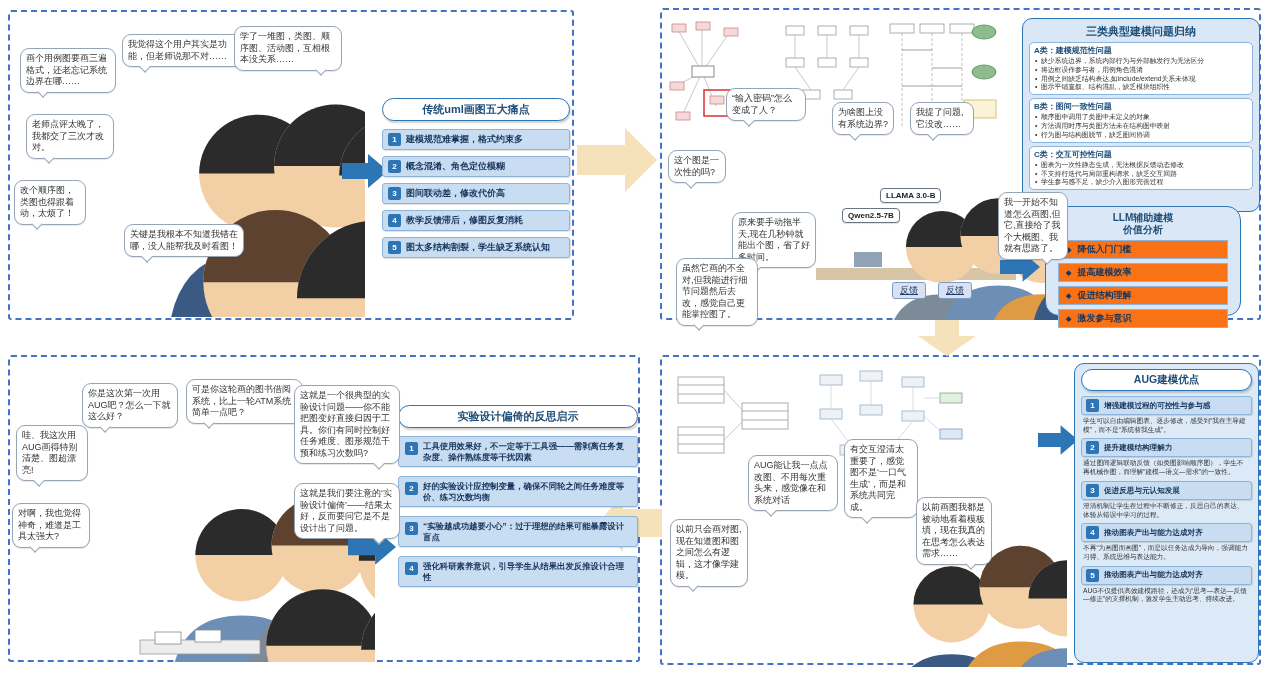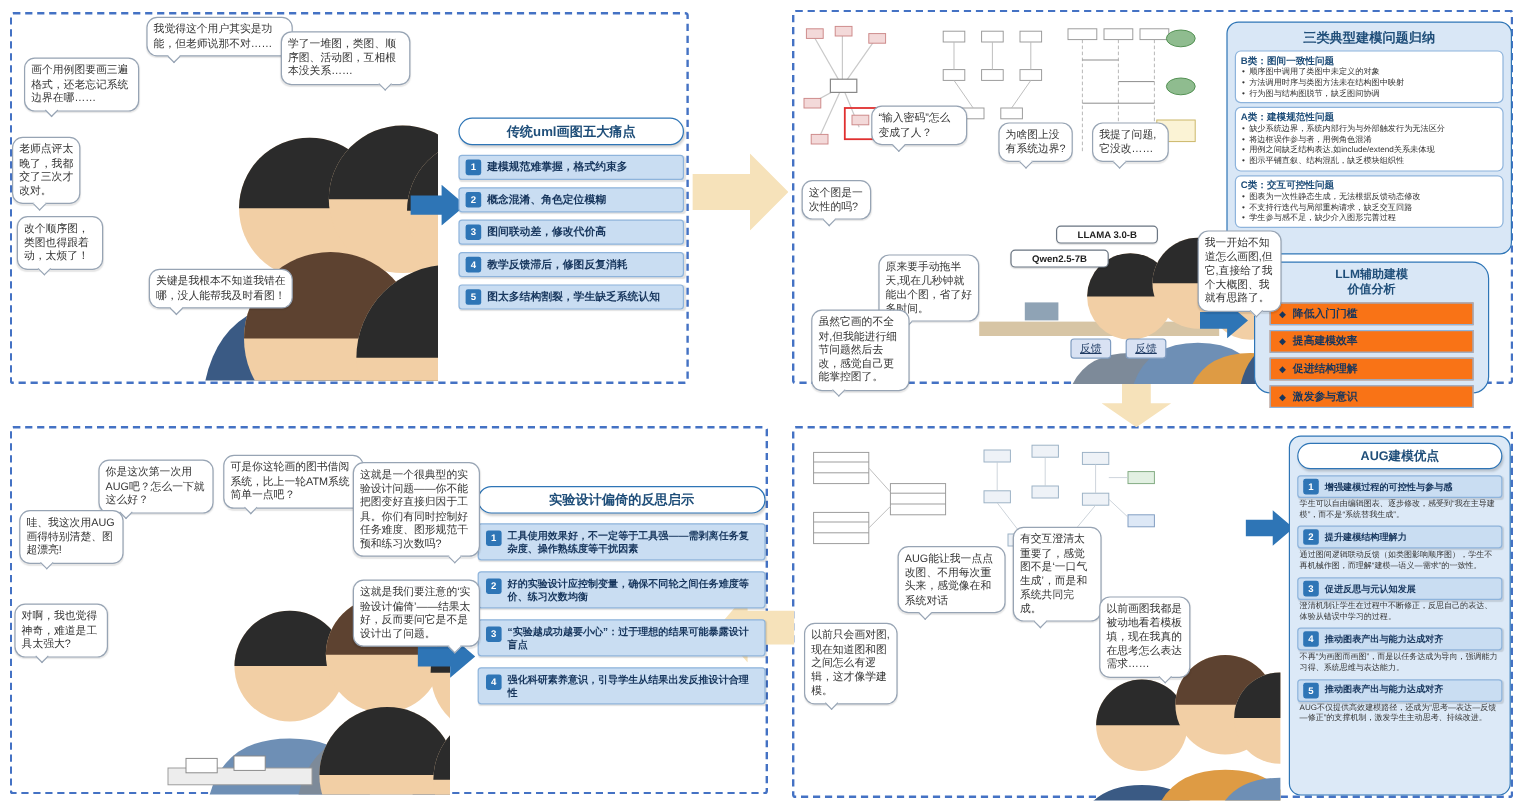--- a/index.html
+++ b/index.html
@@ -15,21 +15,21 @@
 
   .bubble { position:absolute; background:#fff; border:1px solid #97a4b4; border-radius:9px;
             padding:4px 5px; font-size:9px; line-height:1.28; color:#333;
             box-shadow:0 1px 1px rgba(0,0,0,.10); z-index:4; }
   .bubble:after { content:""; position:absolute; width:7px; height:7px; background:#fff;
             border-right:1px solid #97a4b4; border-bottom:1px solid #97a4b4;
             transform:rotate(45deg); bottom:-4.5px; left:18px; }
   .bubble.tail-right:after { left:auto; right:16px; }
 
   .chip { position:absolute; background:#fff; border:1px solid #6b7683; border-radius:4px;
-          font-size:8px; font-weight:bold; color:#222; padding:2px 17px; z-index:4;
+          font-size:8px; font-weight:bold; color:#222; padding:2px 5px; z-index:4;
           box-shadow:0 1px 1px rgba(0,0,0,.12); }
   .tagchip { position:absolute; background:#d9e2f3; border:1px solid #7f9cc0; border-radius:3px;
           font-size:9px; color:#1f3b63; padding:1px 7px; z-index:4;text-decoration:underline; }
 
   .people, .thumbs { position:absolute; z-index:1; }
 
   .panel { position:absolute; z-index:3; }
   .pill-title { background:#fff; border:1.5px solid #2e75b6; border-radius:14px; color:#1f4e79;
           font-weight:bold; text-align:center; padding:3px 8px; font-size:11px;
           margin:0 auto 8px auto; box-shadow:1px 2px 2px rgba(0,0,0,.18); }
@@ -43,21 +43,21 @@
 
   .problem-panel { left:360px; top:8px; width:238px; height:194px; background:#d9e7f6;
           border:1.5px solid #2e75b6; border-radius:10px; padding:4px 6px; overflow:hidden; }
   .problem-title { text-align:center; font-size:11px; font-weight:bold; color:#1f4e79; margin:1px 0 3px; }
   .psection { background:#fff; border:1px solid #8eb4dc; border-radius:5px; padding:2px 4px; margin-bottom:3px; }
   .psection h4 { font-size:8px; color:#1f4e79; margin:0 0 1px 0; }
   .psection ul { list-style:none; }
   .psection li { font-size:6.8px; color:#333; line-height:1.3; padding-left:7px; position:relative; }
   .psection li:before { content:"\2022"; position:absolute; left:1px; }
 
-  .value-panel { left:383px; top:208px; width:196px; height:110px; background:#d9e7f6;
+  .value-panel { left:383px; top:196px; width:196px; height:110px; background:#d9e7f6;
           border:1.5px solid #2e75b6; border-radius:14px; padding:5px 12px; }
   .value-title { text-align:center; font-weight:bold; color:#1f4e79; font-size:10px;
           line-height:1.15; margin-bottom:5px; }
   .vbar { display:flex; align-items:center; background:#f97316; border:1px solid #8eb4dc;
           margin-bottom:4px; padding:2px 7px; font-size:9px; font-weight:bold; color:#17365d; }
   .vbar .diamond { font-size:7px; margin-right:6px; }
 
   .aug-panel { left:412px; top:6px; width:185px; height:300px; background:#dce9f7;
           border:1.5px solid #2e75b6; border-radius:10px; padding:5px 6px; overflow:hidden; }
   .aug-panel .pill-title { font-size:10.5px; margin-bottom:5px; }
@@ -85,23 +85,23 @@
       <symbol id="bust" viewBox="0 0 60 62" overflow="visible">
         <path d="M10,62 q0,-23 20,-23 q20,0 20,23 z" fill="var(--shirt,#44618a)"></path>
         <circle cx="30" cy="22" r="13" fill="var(--skin,#f2cfa5)"></circle>
         <path d="M17,22 a13,13 0 0 1 26,0 z" fill="var(--hair,#2b2b2b)"></path>
       </symbol>
     </defs>
   </svg>
 
   <section class="quad" id="q-tl">
     <div class="bubble" style="left:10px;top:36px;width:96px">画个用例图要画三遍格式，还老忘记系统边界在哪……</div>
-    <div class="bubble" style="left:112px;top:2px;width:122px">我觉得这个用户其实是功能，但老师说那不对……</div>
+    <div class="bubble" style="left:112px;top:22px;width:122px">我觉得这个用户其实是功能，但老师说那不对……</div>
     <div class="bubble tail-right" style="left:224px;top:14px;width:108px">学了一堆图，类图、顺序图、活动图，互相根本没关系……</div>
-    <div class="bubble" style="left:0;top:102px;width:57px">老师点评太晚了，我都交了三次才改对。</div>
+    <div class="bubble" style="left:16px;top:102px;width:88px">老师点评太晚了，我都交了三次才改对。</div>
     <div class="bubble" style="left:4px;top:168px;width:72px">改个顺序图，类图也得跟着动，太烦了！</div>
     <div class="bubble" style="left:114px;top:212px;width:120px">关键是我根本不知道我错在哪，没人能帮我及时看图！</div>
 
     <svg class="people" style="left:55px;top:50px" width="300" height="255" viewBox="0 0 300 255">
       <g transform="translate(28,12) scale(1.1)" style="--shirt:#3a5a84">
           <use href="#bust"></use>
         </g>
       <g transform="translate(98,0)  scale(1.15)" style="--shirt:#44505e">
           <use href="#bust"></use>
         </g>
@@ -243,37 +243,37 @@
         </g>
     </svg>
 
     <svg class="arrow" style="left:338px;top:242px" width="40" height="30" viewBox="0 0 46 34">
       <polygon points="0,9 26,9 26,0 46,17 26,34 26,25 0,25" fill="#2e75b6"></polygon>
     </svg>
 
     <div class="panel problem-panel">
       <div class="problem-title">三类典型建模问题归纳</div>
       <div class="psection">
-        <h4>B类：图间一致性问题</h4>
-        <ul>
-          <li>顺序图中调用了类图中未定义的对象</li>
-          <li>方法调用时序与类图方法未在结构图中映射</li>
-          <li>行为图与结构图脱节，缺乏图间协调</li>
-        </ul>
-      </div>
-      <div class="psection">
         <h4>A类：建模规范性问题</h4>
         <ul>
           <li>缺少系统边界，系统内部行为与外部触发行为无法区分</li>
           <li>将边框误作参与者，用例角色混淆</li>
           <li>用例之间缺乏结构表达,如include/extend关系未体现</li>
           <li>图示平铺直叙、结构混乱，缺乏模块组织性</li>
         </ul>
       </div>
       <div class="psection">
+        <h4>B类：图间一致性问题</h4>
+        <ul>
+          <li>顺序图中调用了类图中未定义的对象</li>
+          <li>方法调用时序与类图方法未在结构图中映射</li>
+          <li>行为图与结构图脱节，缺乏图间协调</li>
+        </ul>
+      </div>
+      <div class="psection">
         <h4>C类：交互可控性问题</h4>
         <ul>
           <li>图表为一次性静态生成，无法根据反馈动态修改</li>
           <li>不支持行迭代与局部重构请求，缺乏交互回路</li>
           <li>学生参与感不足，缺少介入图形完善过程</li>
         </ul>
       </div>
     </div>
 
     <div class="panel value-panel">
@@ -297,21 +297,21 @@
           <span class="diamond">◆</span>
           <span>激发参与意识</span>
         </div>
     </div>
   </section>
 
   <section class="quad" id="q-bl">
     <div class="bubble" style="left:72px;top:26px;width:96px">你是这次第一次用AUG吧？怎么一下就这么好？</div>
     <div class="bubble" style="left:176px;top:22px;width:117px">可是你这轮画的图书借阅系统，比上一轮ATM系统简单一点吧？</div>
     <div class="bubble tail-right" style="left:284px;top:28px;width:106px">这就是一个很典型的实验设计问题——你不能把图变好直接归因于工具。你们有同时控制好任务难度、图形规范干预和练习次数吗?</div>
-    <div class="bubble" style="left:6px;top:68px;width:87px">哇、我这次用AUG画得特别清楚、图超漂亮!</div>
+    <div class="bubble" style="left:6px;top:68px;width:72px">哇、我这次用AUG画得特别清楚、图超漂亮!</div>
     <div class="bubble" style="left:2px;top:146px;width:78px">对啊，我也觉得神奇，难道是工具太强大?</div>
     <div class="bubble tail-right" style="left:284px;top:126px;width:106px">这就是我们要注意的‘实验设计偏倚’——结果太好，反而要问它是不是设计出了问题。</div>
 
     <svg class="people" style="left:35px;top:105px" width="330" height="200" viewBox="0 0 330 200">
       <g transform="translate(15,15) scale(1.1)" style="--shirt:#6e8fb5">
           <use href="#bust"></use>
         </g>
       <g transform="translate(85,2)  scale(1.15)" style="--shirt:#7d8a99;--hair:#5d4230">
           <use href="#bust"></use>
         </g>

